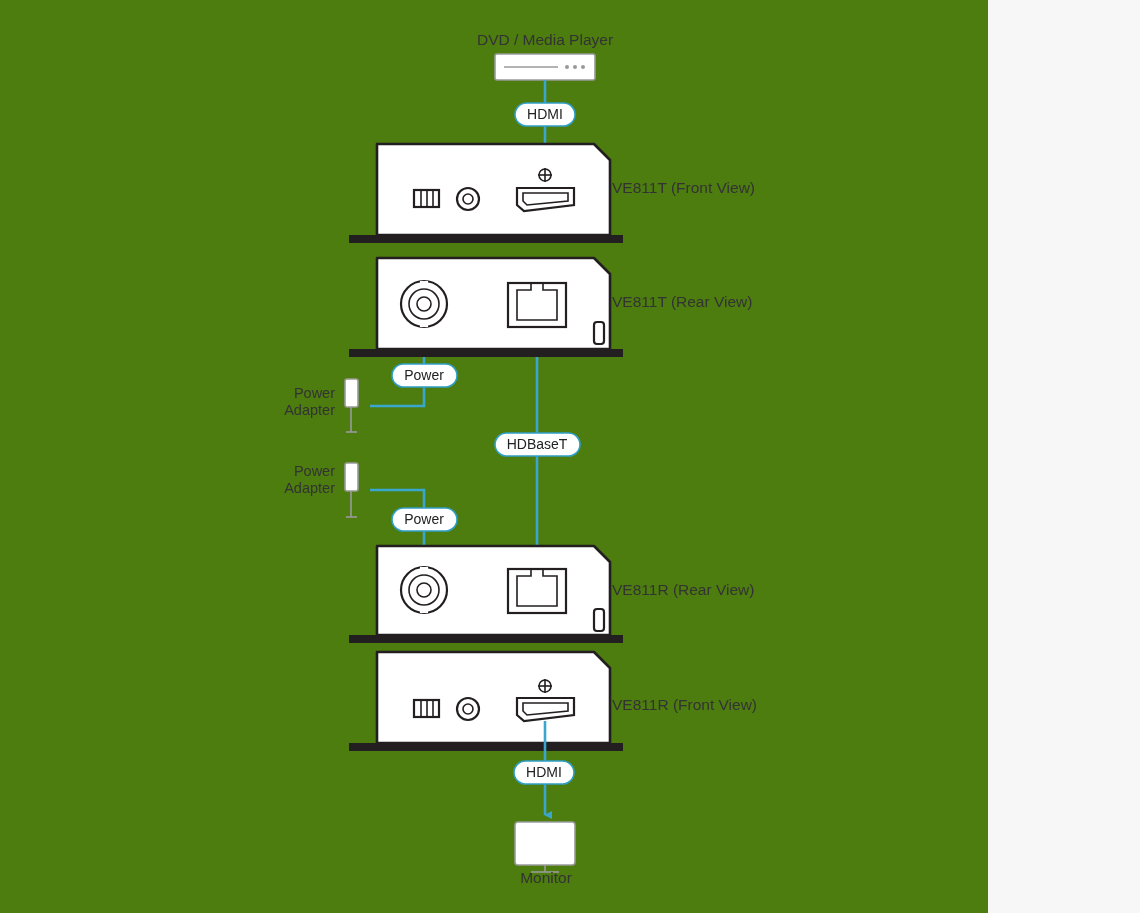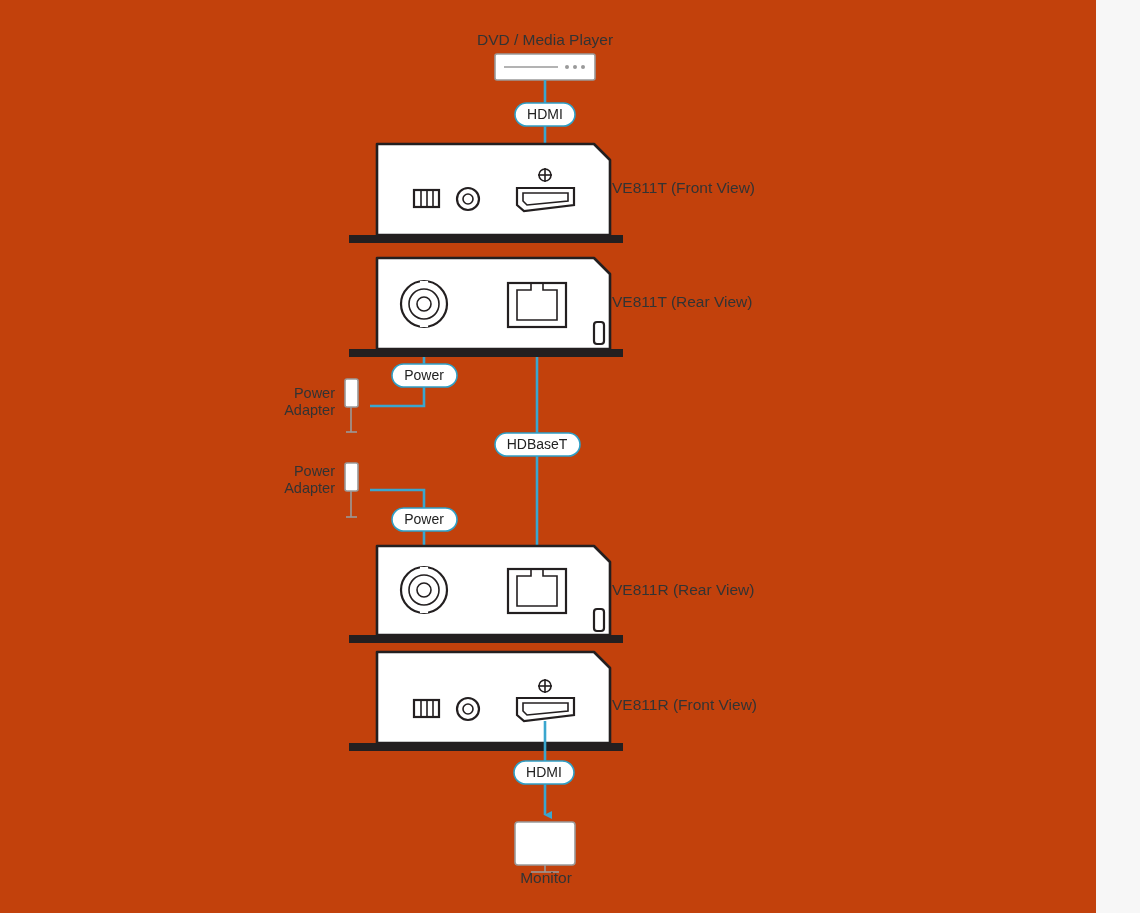--- a/index.html
+++ b/index.html
@@ -5,23 +5,23 @@
   html, body {
     margin: 0;
     padding: 0;
     background: #f7f7f7;
   }
   body {
     font-family: "Liberation Sans", sans-serif;
   }
   #canvas {
     position: relative;
-    width: 1096px;
+    width: 988px;
     height: 913px;
-    background: #c2410c;
+    background: #4d7c0f;
     overflow: hidden;
   }
   svg#diagram {
     position: absolute;
     left: 0;
     top: 0;
     width: 1140px;
     height: 913px;
   }
   .dev-label {

